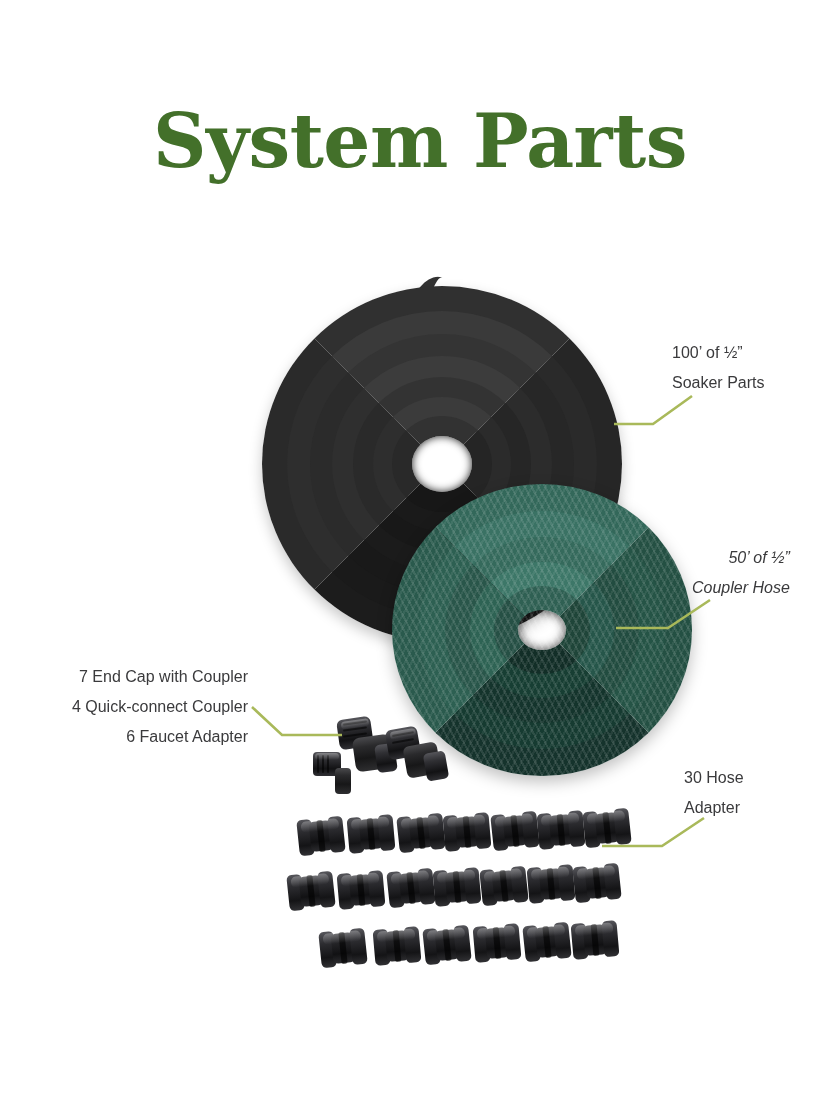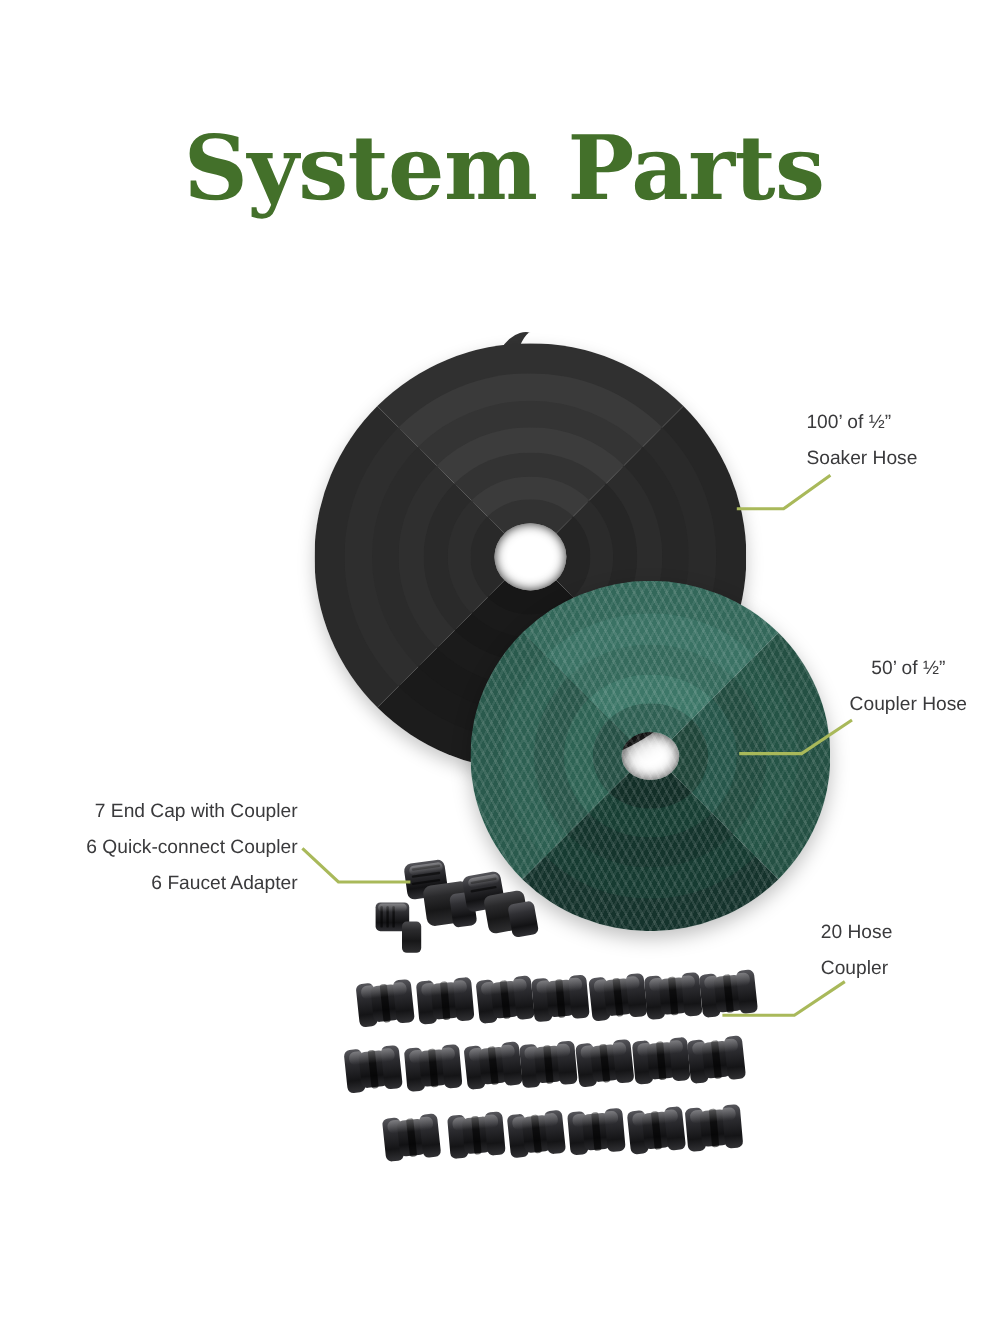--- a/index.html
+++ b/index.html
@@ -37,21 +37,21 @@
     position: absolute;
     color: #3a3a3c;
     font-family: "Liberation Sans", sans-serif;
     font-size: 16px;
     line-height: 30px;
     font-weight: 400;
     white-space: nowrap;
   }
   .callout .ln { display: block; }
   #label-soaker  { left: 672px; top: 338px; text-align: left; }
-  #label-garden  { left: 708px; top: 543px; text-align: center; }
+  #label-garden  { left: 692px; top: 543px; text-align: right; font-style: italic; }
   #label-adapters{ left: 8px;  top: 662px; width: 240px; text-align: right; }
   #label-couplers{ left: 684px; top: 763px; text-align: left; }
 
   
   #leaders {
     position: absolute;
     left: 0; top: 0;
     width: 840px; height: 1120px;
     pointer-events: none;
   }
@@ -409,32 +409,32 @@
 
   <svg id="leaders" viewBox="0 0 840 1120">
     <polyline points="614,424 653,424 692,396" fill="none" stroke="#a9b95a" stroke-width="2.6"></polyline>
     <polyline points="616,628 668,628 710,600" fill="none" stroke="#a9b95a" stroke-width="2.6"></polyline>
     <polyline points="252,707 282,735 342,735" fill="none" stroke="#a9b95a" stroke-width="2.6"></polyline>
     <polyline points="602,846 662,846 704,818" fill="none" stroke="#a9b95a" stroke-width="2.6"></polyline>
   </svg>
 
   <div class="callout" id="label-soaker">
     <span class="ln">100’ of ½”</span>
-    <span class="ln">Soaker Hose</span>
+    <span class="ln">Soaker Parts</span>
   </div>
 
   <div class="callout" id="label-garden">
     <span class="ln">50’ of ½”</span>
     <span class="ln">Coupler Hose</span>
   </div>
 
   <div class="callout" id="label-adapters">
     <span class="ln">7 End Cap with Coupler</span>
-    <span class="ln">6 Quick-connect Coupler</span>
+    <span class="ln">4 Quick-connect Coupler</span>
     <span class="ln">6 Faucet Adapter</span>
   </div>
 
   <div class="callout" id="label-couplers">
-    <span class="ln">20 Hose</span>
-    <span class="ln">Coupler</span>
+    <span class="ln">30 Hose</span>
+    <span class="ln">Adapter</span>
   </div>
 
 </div>
 
 </body></html>

